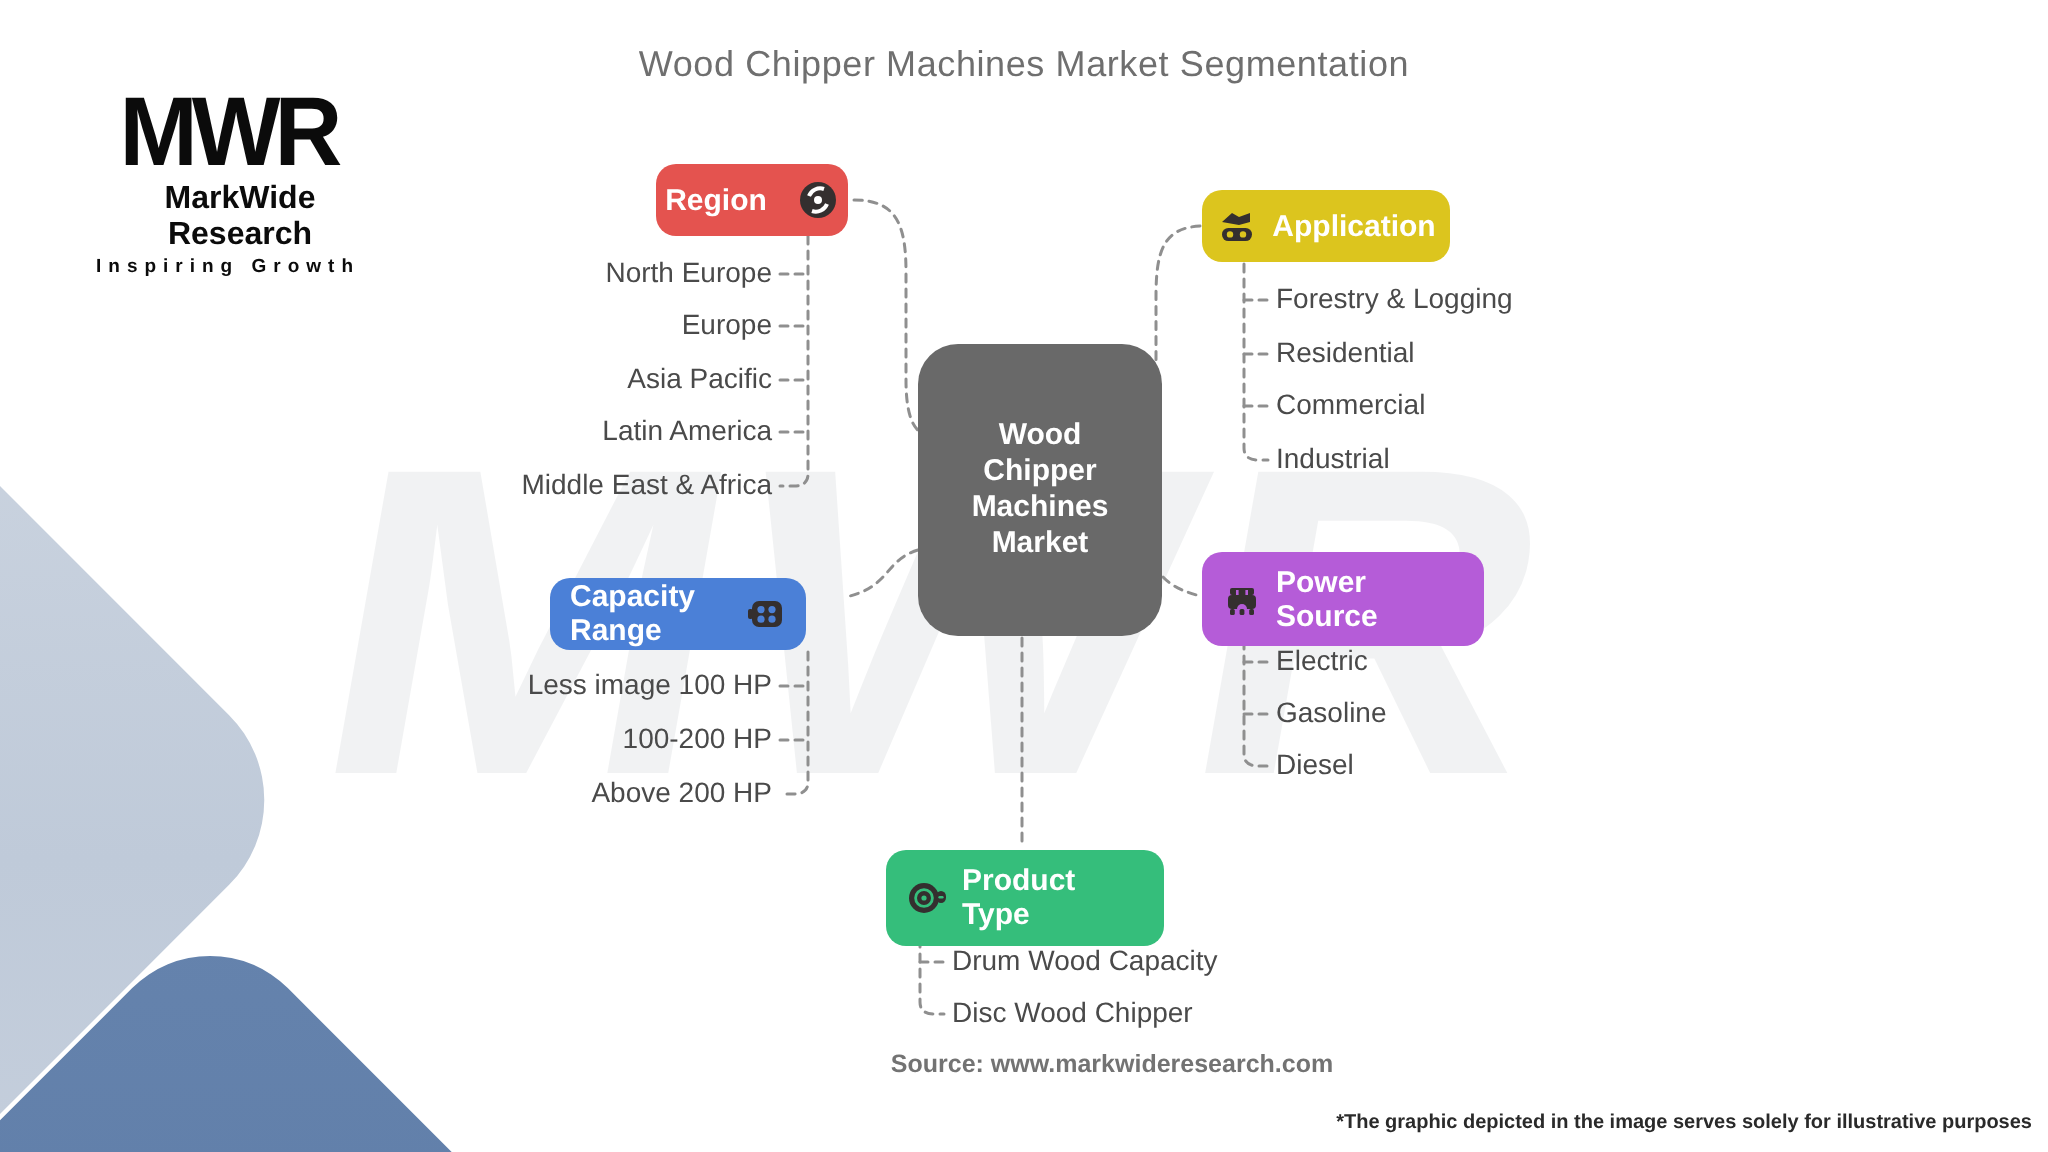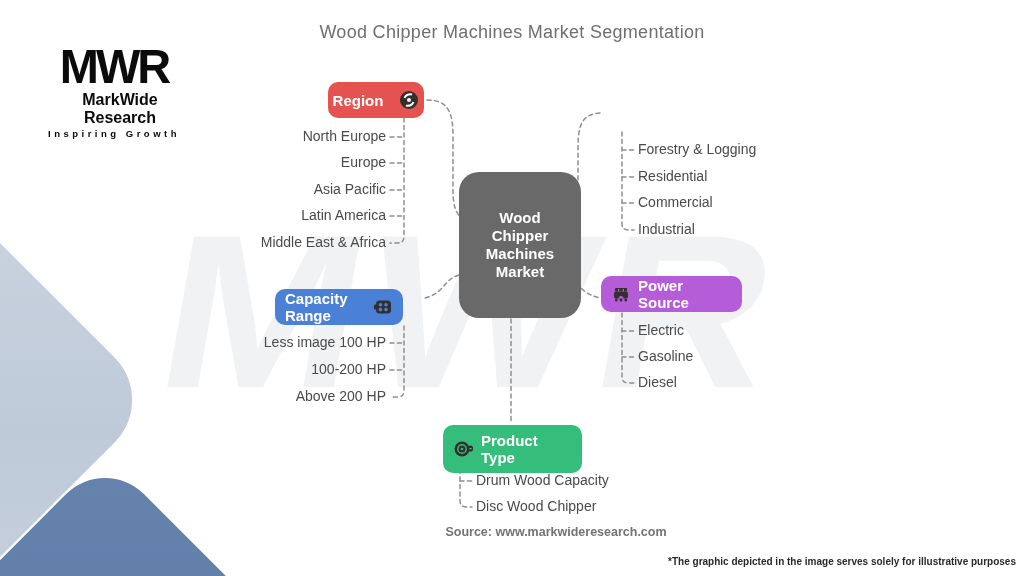--- a/index.html
+++ b/index.html
@@ -30,21 +30,21 @@
   .connectors{position:absolute;left:0;top:0;z-index:2;}
   .connectors path{fill:none;stroke:#8f8f8f;stroke-width:1.5;stroke-dasharray:4 3.5;stroke-linecap:round;}
 
   
   .node{position:absolute;display:flex;align-items:center;justify-content:center;gap:7px;
     border-radius:10px;color:#ffffff;font-weight:700;font-size:15px;z-index:3;box-sizing:border-box;padding:0 10px;}
   .node svg{flex:0 0 auto;display:block;}
   .node-region{left:328px;top:82px;width:96px;height:36px;background:#E4534F;gap:16px;}
   .node-application{left:601px;top:95px;width:124px;height:36px;background:#DCC51E;}
   .node-capacity{left:275px;top:289px;width:128px;height:36px;background:#4B80D7;}
-  .node-power{left:601px;top:276px;width:141px;height:36px;background:#B55CD8;}
+  .node-power{left:601px;top:276px;width:141px;height:47px;background:#B55CD8;}
   .node-product{left:443px;top:425px;width:139px;height:48px;background:#35BE7B;}
 
   .center-node{position:absolute;left:459px;top:172px;width:122px;height:146px;background:#696969;
     border-radius:20px;display:flex;align-items:center;justify-content:center;text-align:center;
     color:#ffffff;font-weight:700;font-size:15px;line-height:1.2;z-index:3;padding:0 10px;box-sizing:border-box;}
 
   
   .item{position:absolute;font-size:14px;color:#4a4a4a;z-index:3;line-height:18px;white-space:nowrap;}
   .item.r{text-align:right;}
 
@@ -108,20 +108,31 @@
         <circle cx="10" cy="10" r="2" fill="#ffffff"></circle>
       </svg>
     </span>
   </div>
   <div class="item r" style="right:638px;top:127px">North Europe</div>
   <div class="item r" style="right:638px;top:153px">Europe</div>
   <div class="item r" style="right:638px;top:180px">Asia Pacific</div>
   <div class="item r" style="right:638px;top:206px">Latin America</div>
   <div class="item r" style="right:638px;top:233px">Middle East &amp; Africa</div>
 
+  <div class="node node-application">
+    <span>
+      <svg width="21" height="20" viewBox="0 0 21 20">
+        <path d="M3 8 L8 3.5 L11.5 5.5 L17 3.5 L17 8 L11.5 9.5 Z" fill="#342f2f"></path>
+        <rect x="3" y="11" width="15" height="6.5" rx="3.2" fill="#342f2f"></rect>
+        <circle cx="7" cy="14.2" r="1.6" fill="#DCC51E"></circle>
+        <circle cx="13.5" cy="14.2" r="1.6" fill="#DCC51E"></circle>
+      </svg>
+    </span>
+    <span>Application</span>
+  </div>
   <div class="item" style="left:638px;top:140px">Forestry &amp; Logging</div>
   <div class="item" style="left:638px;top:167px">Residential</div>
   <div class="item" style="left:638px;top:193px">Commercial</div>
   <div class="item" style="left:638px;top:220px">Industrial</div>
 
   <div class="node node-capacity">
     <span>Capacity Range</span>
     <span>
       <svg width="20" height="20" viewBox="0 0 20 20">
         <rect x="3" y="3.5" width="15" height="13" rx="3.5" fill="#342f2f"></rect>

